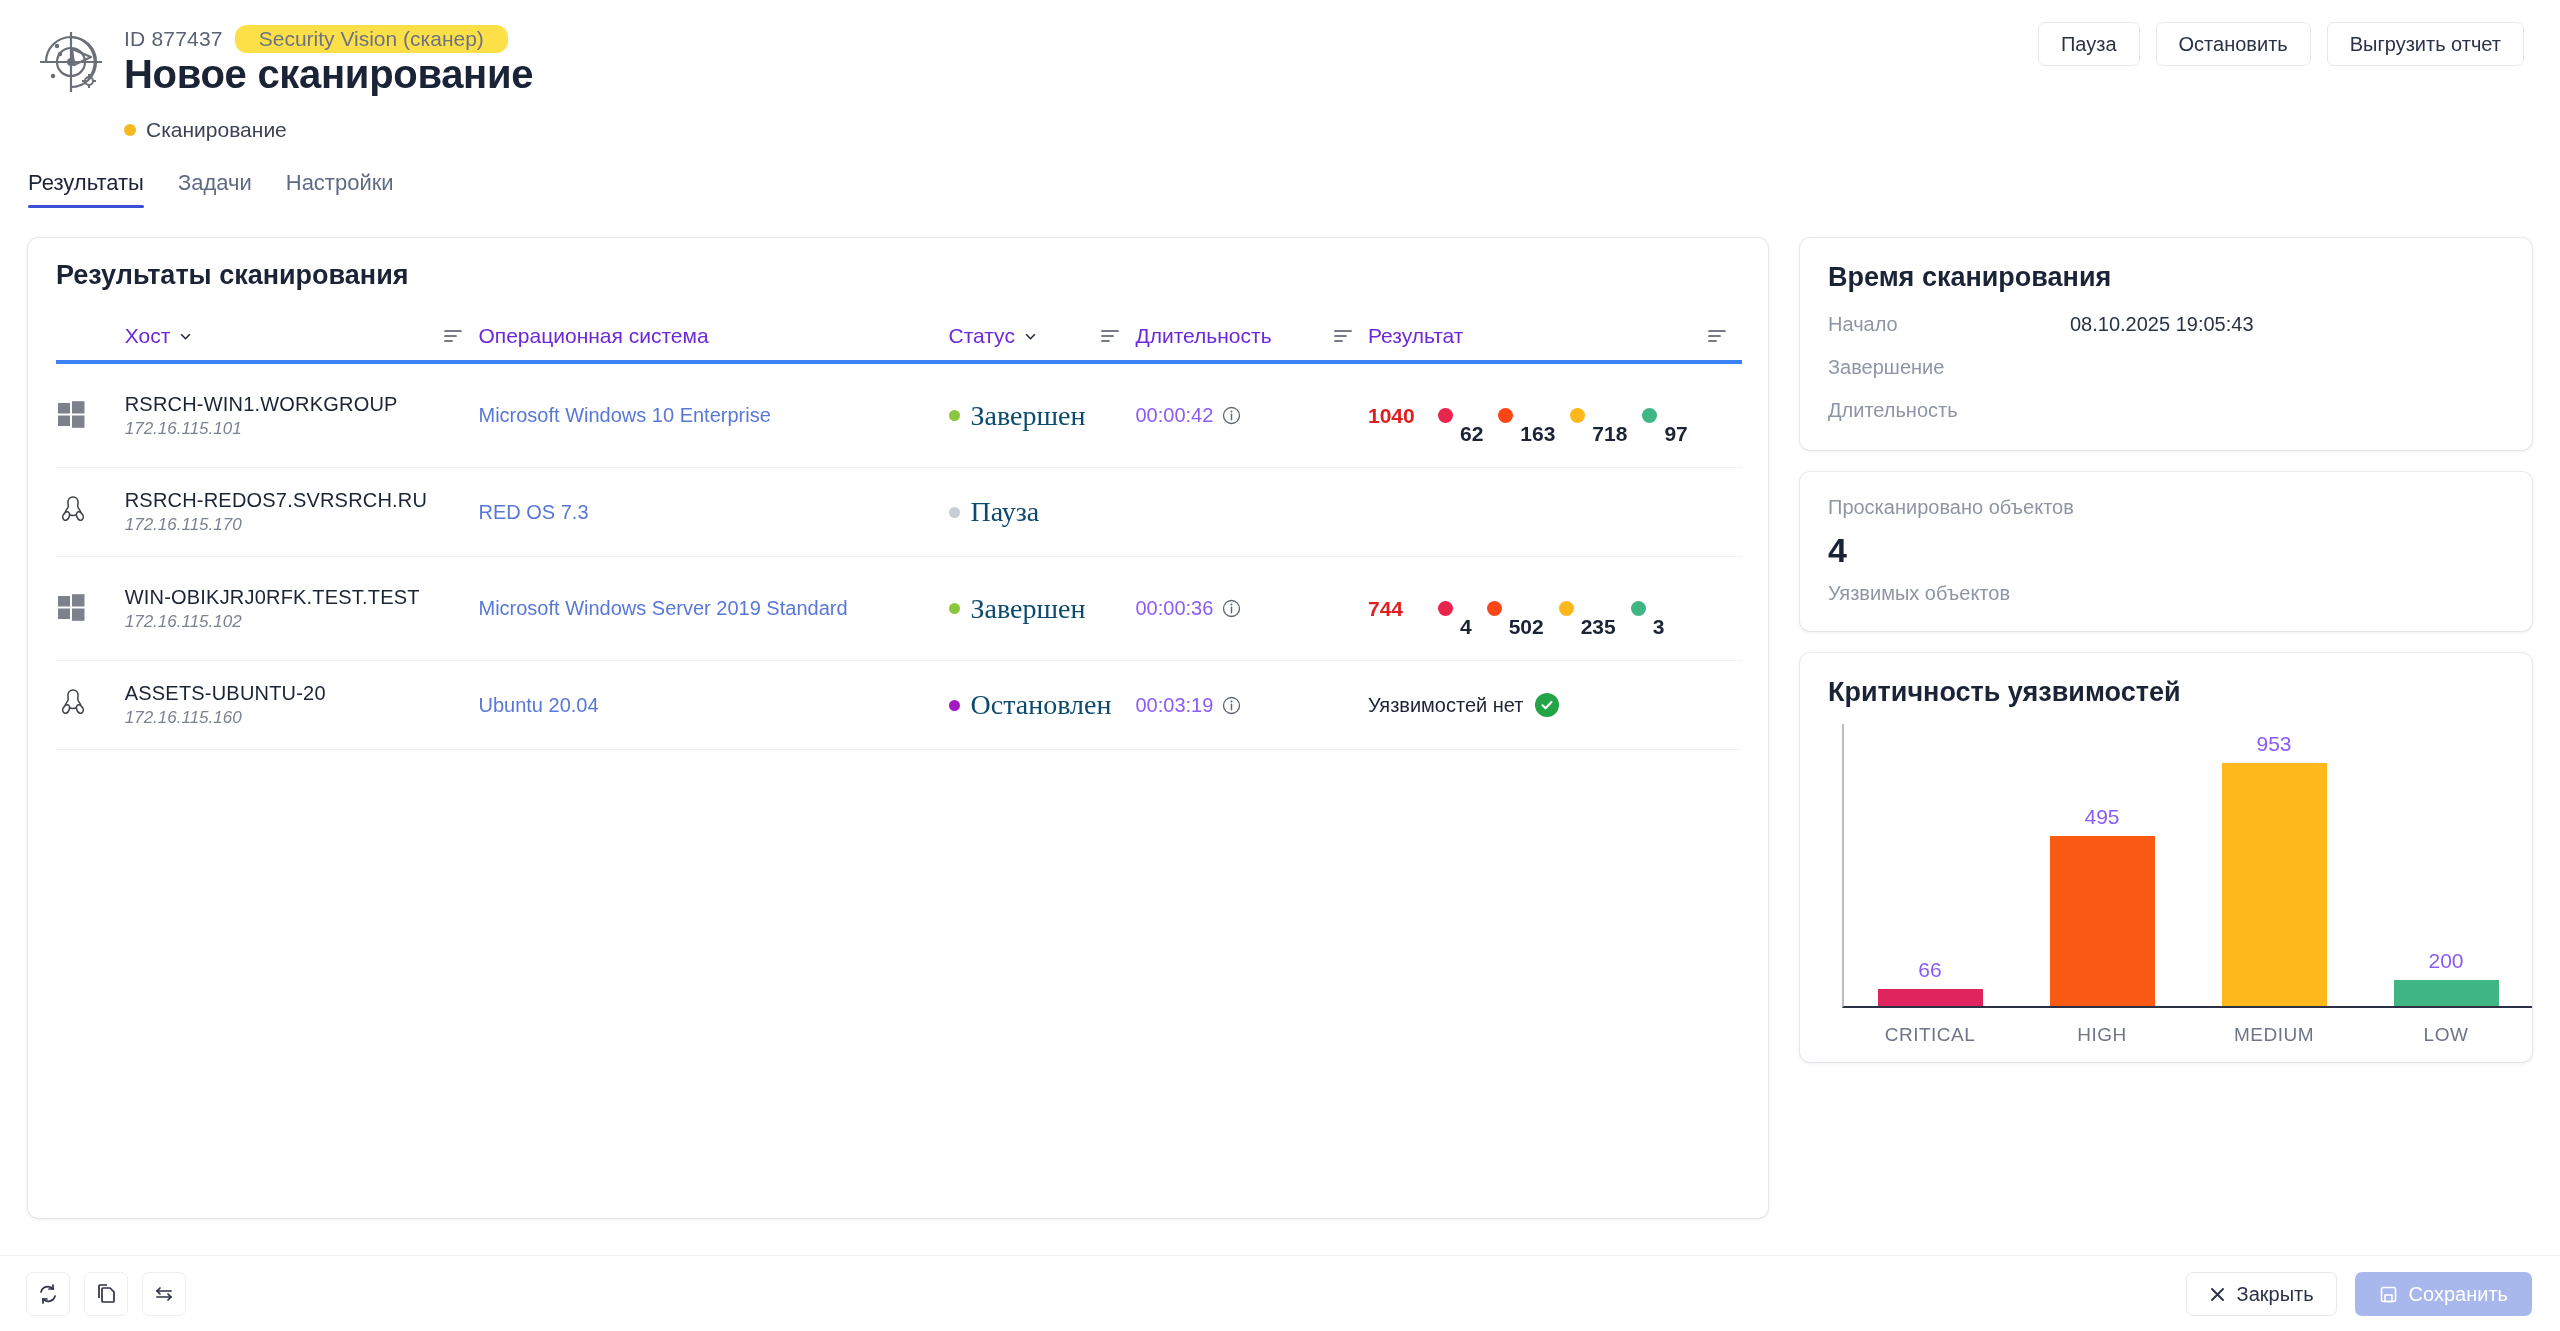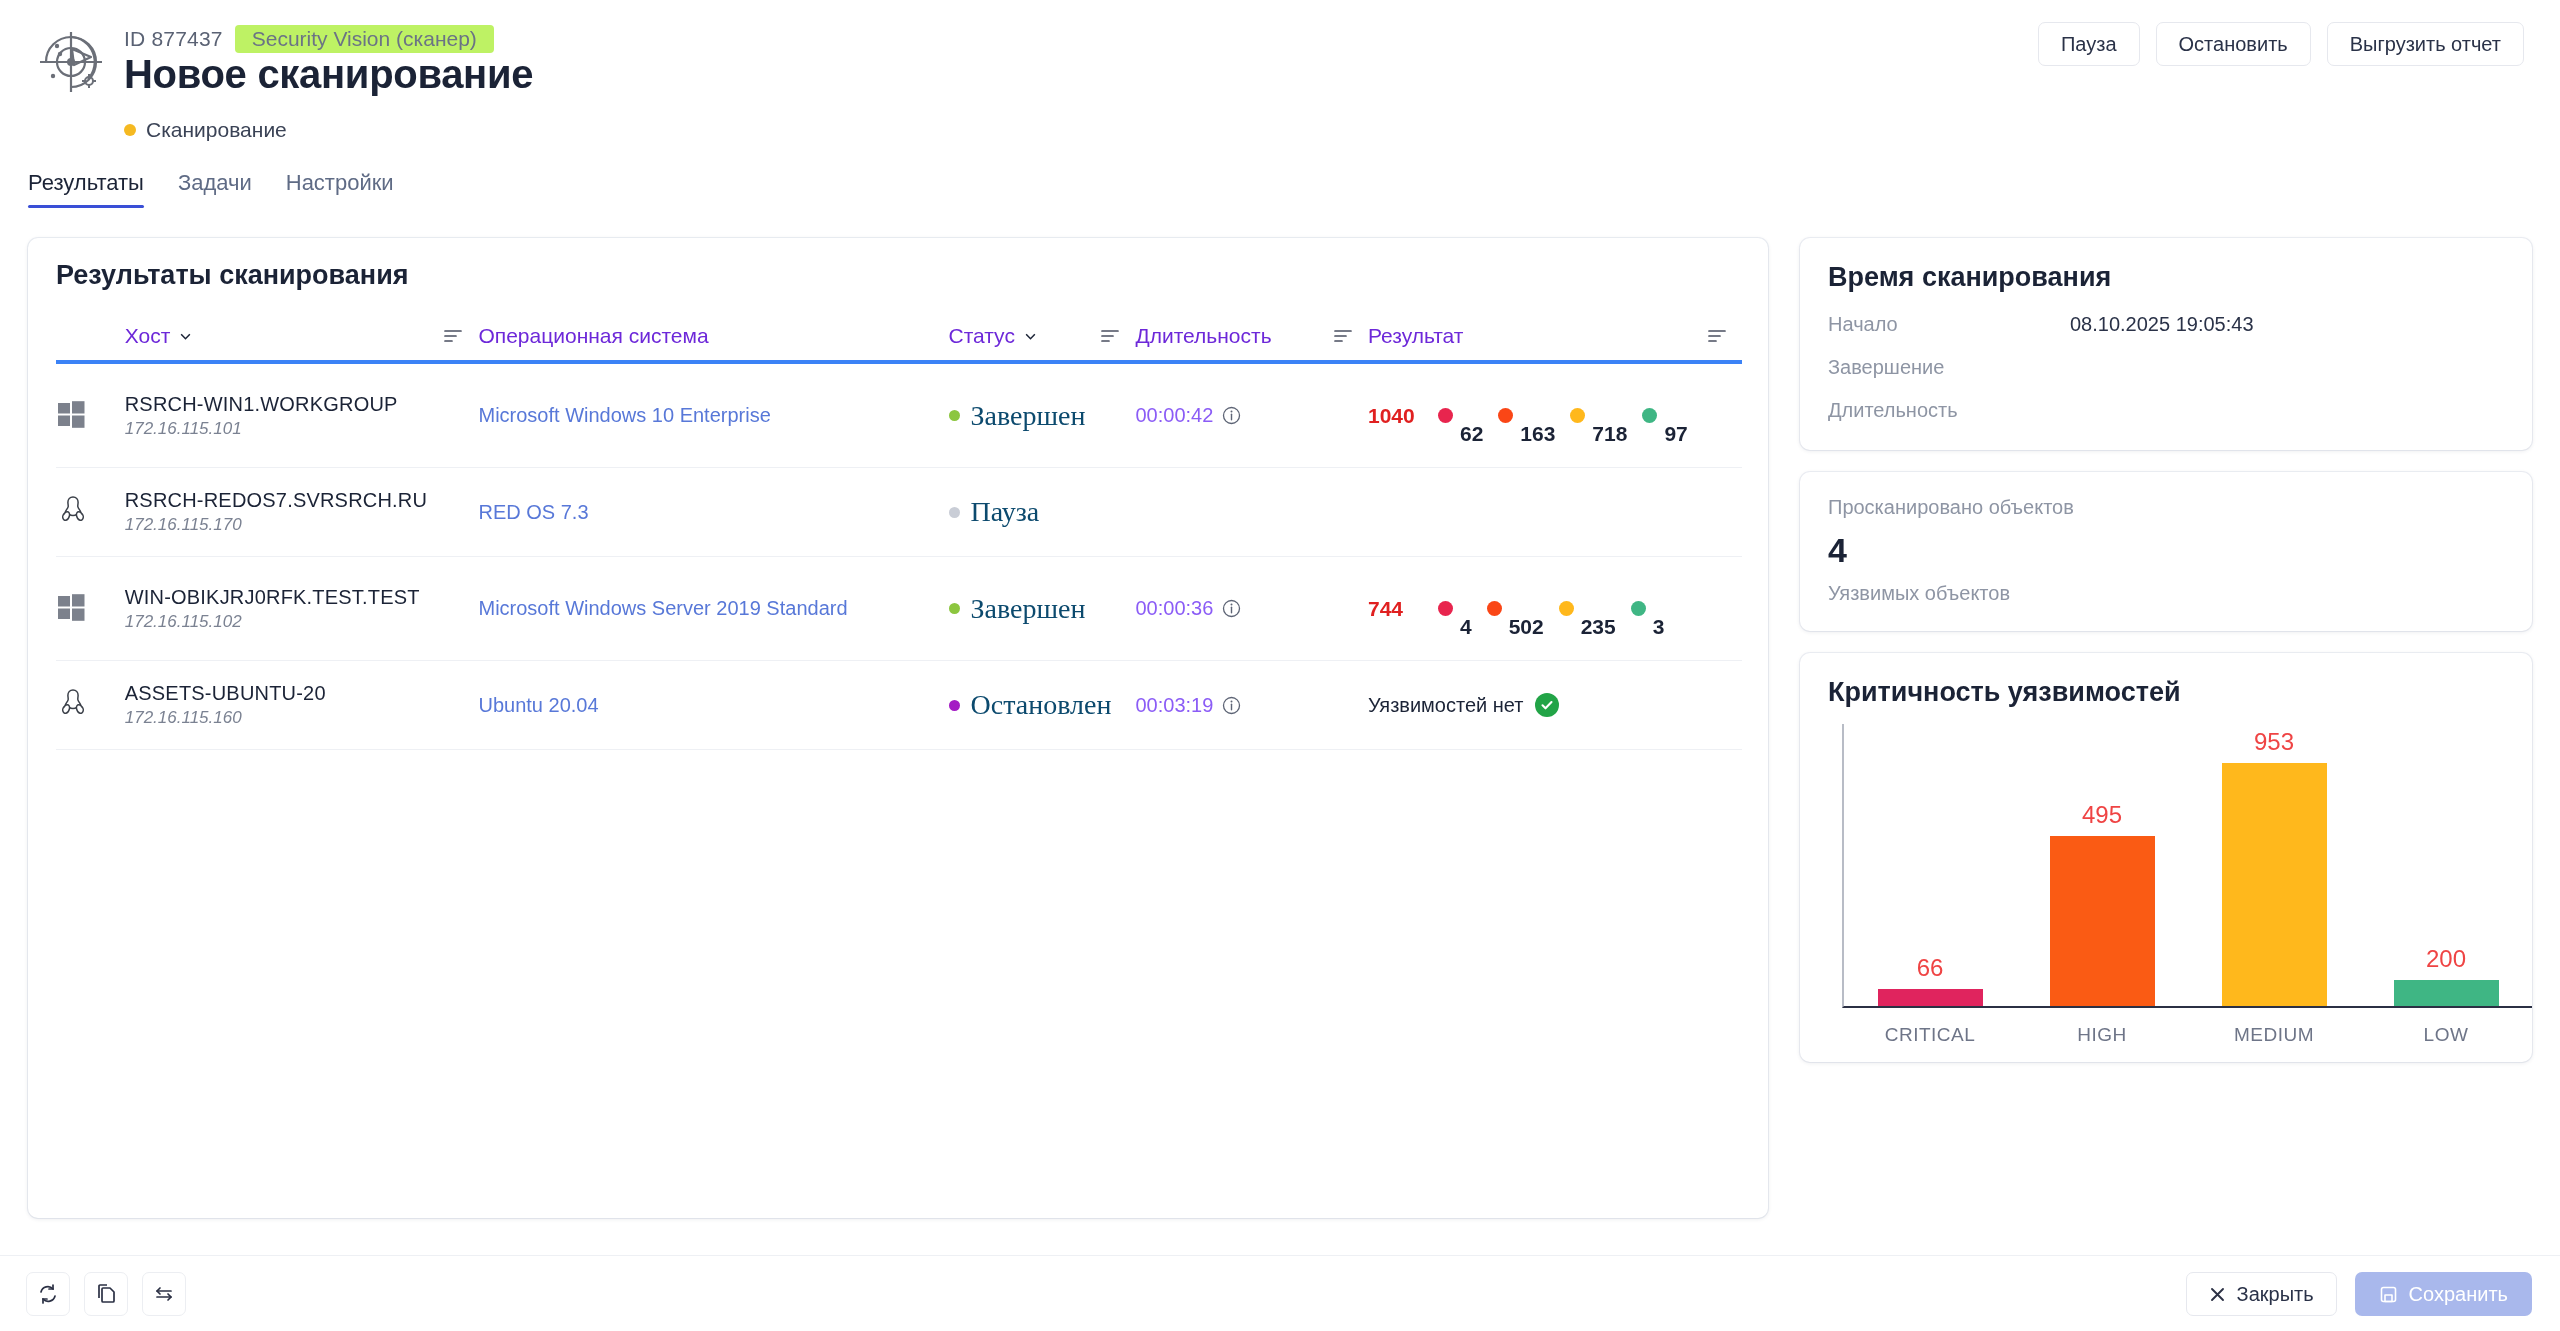--- a/index.html
+++ b/index.html
@@ -10,21 +10,21 @@
     color: #1b2336;
     overflow: hidden;
   }
   .page { position: relative; width: 2560px; height: 1331px; background:#fff; }
 
   
   .header { position:absolute; left:0; top:0; width:2560px; height:168px; background:#fff; }
   .logo { position:absolute; left:36px; top:27px; width:70px; height:70px; }
   .id-row { position:absolute; left:124px; top:25px; display:flex; align-items:center; gap:12px; }
   .id-text { font-size:21px; color:#5a6274; letter-spacing:0.2px; }
-  .id-chip { font-size:21px; color:#6b7385; background:#bef264; padding:2px 17px; border-radius:4px; }
+  .id-chip { font-size:21px; color:#6b7385; background:#fde047; padding:2px 24px; border-radius:12px; }
   .page-title { position:absolute; left:124px; top:52px; font-size:40px; font-weight:700; color:#1b2336; letter-spacing:-0.3px; }
   .status-line { position:absolute; left:124px; top:118px; display:flex; align-items:center; gap:10px; }
   .status-dot-hdr { width:12px; height:12px; border-radius:50%; background:#F5B921; display:block; }
   .status-text-hdr { font-size:21px; color:#3b4356; }
 
   .hdr-buttons { position:absolute; right:36px; top:22px; display:flex; gap:16px; }
   .btn-outline {
     background:#fff; border:1px solid #e6e8ee; border-radius:7px;
     height:44px; padding:0 22px; font-size:20px; color:#2a3248;
     font-family:"Liberation Sans", sans-serif; cursor:pointer;
@@ -90,21 +90,21 @@
   .kv .k { font-size:20px; color:#8e95a4; width:242px; flex:none; }
   .kv .v { font-size:20px; color:#2a3248; }
   .sum-label { font-size:20px; color:#8e95a4; margin-bottom:12px; }
   .sum-val { font-size:34px; font-weight:700; color:#1b2336; margin-bottom:12px; }
 
   
   .chart-wrap { position:relative; height:330px; margin-top:14px; }
   .chart-axes { position:absolute; left:14px; bottom:44px; width:690px; height:284px; border-left:2px solid #b8bcc6; border-bottom:2px solid #2b3044; }
   .bars { position:absolute; left:16px; bottom:46px; width:688px; height:282px; display:flex; align-items:flex-end; }
   .barcol { flex:1; display:flex; flex-direction:column; align-items:center; justify-content:flex-end; height:100%; }
-  .barval { font-size:24px; color:#ef4444; margin-bottom:7px; }
+  .barval { font-size:21px; color:#8b5cf6; margin-bottom:7px; }
   .bar { width:105px; }
   .xlabels { position:absolute; left:16px; bottom:6px; width:688px; display:flex; }
   .xlab { flex:1; text-align:center; font-size:19px; color:#6e7588; letter-spacing:.5px; }
 
   
   .footer { position:absolute; left:0; bottom:0; width:2560px; height:76px; background:#fff; border-top:1px solid #eef0f4; }
   .foot-left { position:absolute; left:26px; top:16px; display:flex; gap:14px; }
   .icon-btn {
     width:44px; height:44px; background:#fff; border:1px solid #eceef2; border-radius:7px;
     display:flex; align-items:center; justify-content:center; cursor:pointer;

